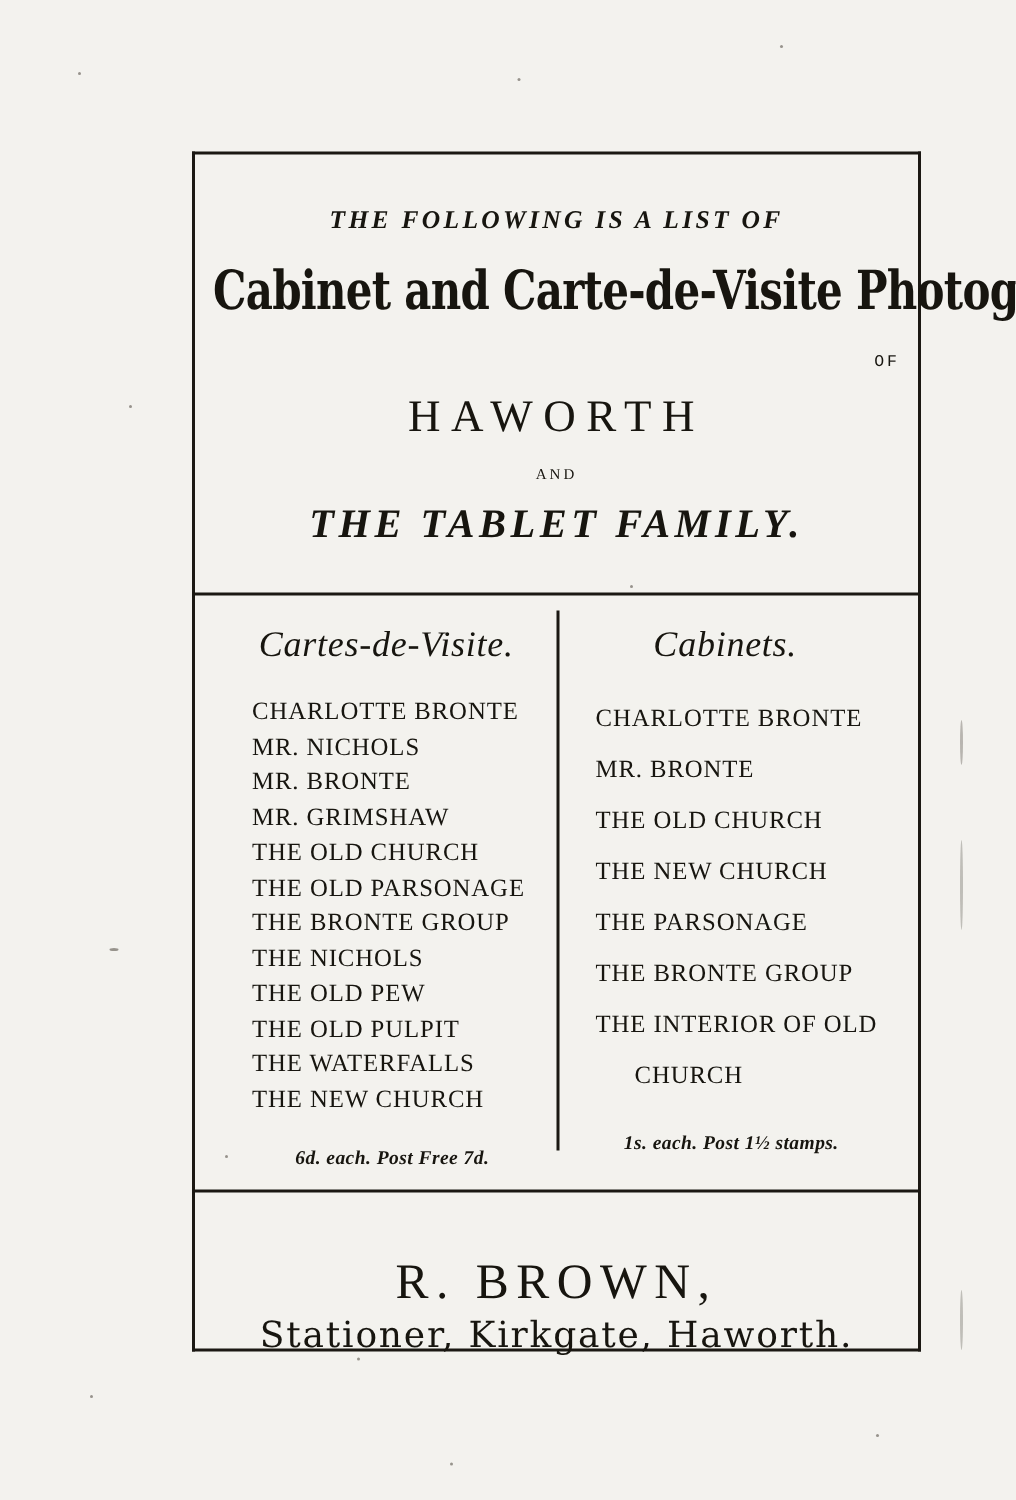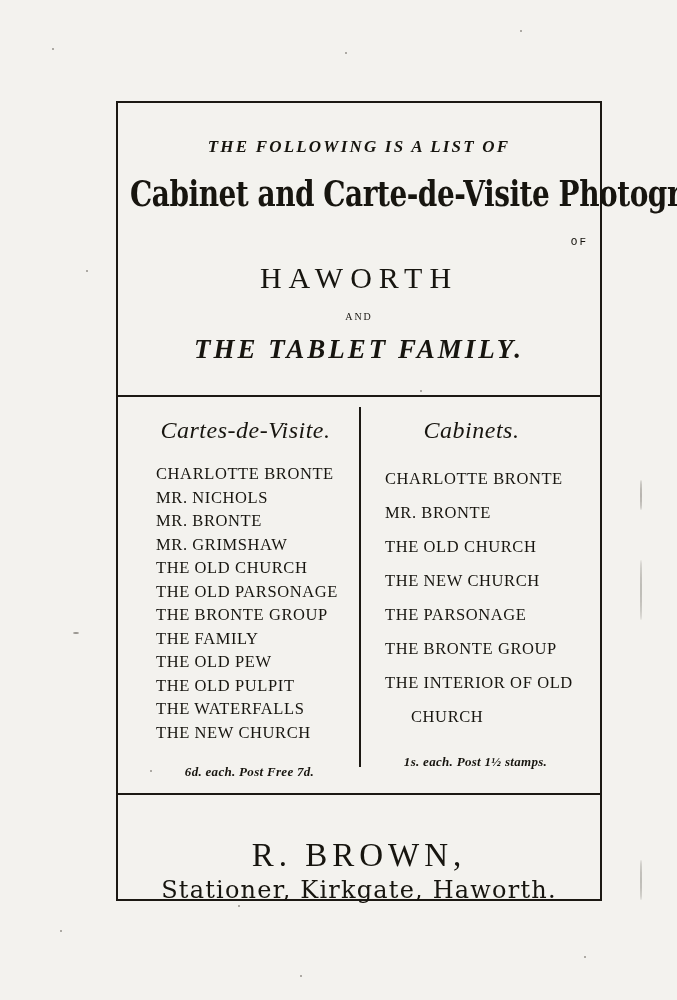--- a/index.html
+++ b/index.html
@@ -19,21 +19,21 @@
   
   .speck {
     position: absolute;
     background: #4a463c;
     border-radius: 50%;
     opacity: .55;
   }
 
   .page {
     position: absolute;
-    left: 116px;
+    left: 128px;
     top: 101px;
     width: 486px;
     height: 800px;
     box-sizing: border-box;
   }
 
   .frame-top {
     position: absolute;
     left: 0; top: 0;
     width: 486px;
@@ -261,21 +261,21 @@
       <div class="col col-left">
         <div class="col-head">Cartes-de-Visite.</div>
         <ul class="items">
           <li>CHARLOTTE BRONTE</li>
           <li>MR. NICHOLS</li>
           <li>MR. BRONTE</li>
           <li>MR. GRIMSHAW</li>
           <li>THE OLD CHURCH</li>
           <li>THE OLD PARSONAGE</li>
           <li>THE BRONTE GROUP</li>
-          <li>THE FAMILY</li>
+          <li>THE NICHOLS</li>
           <li>THE OLD PEW</li>
           <li>THE OLD PULPIT</li>
           <li>THE WATERFALLS</li>
           <li>THE NEW CHURCH</li>
         </ul>
         <div class="price">6d. each.   Post Free 7d.</div>
       </div>
 
       <div class="col col-right">
         <div class="col-head">Cabinets.</div>

